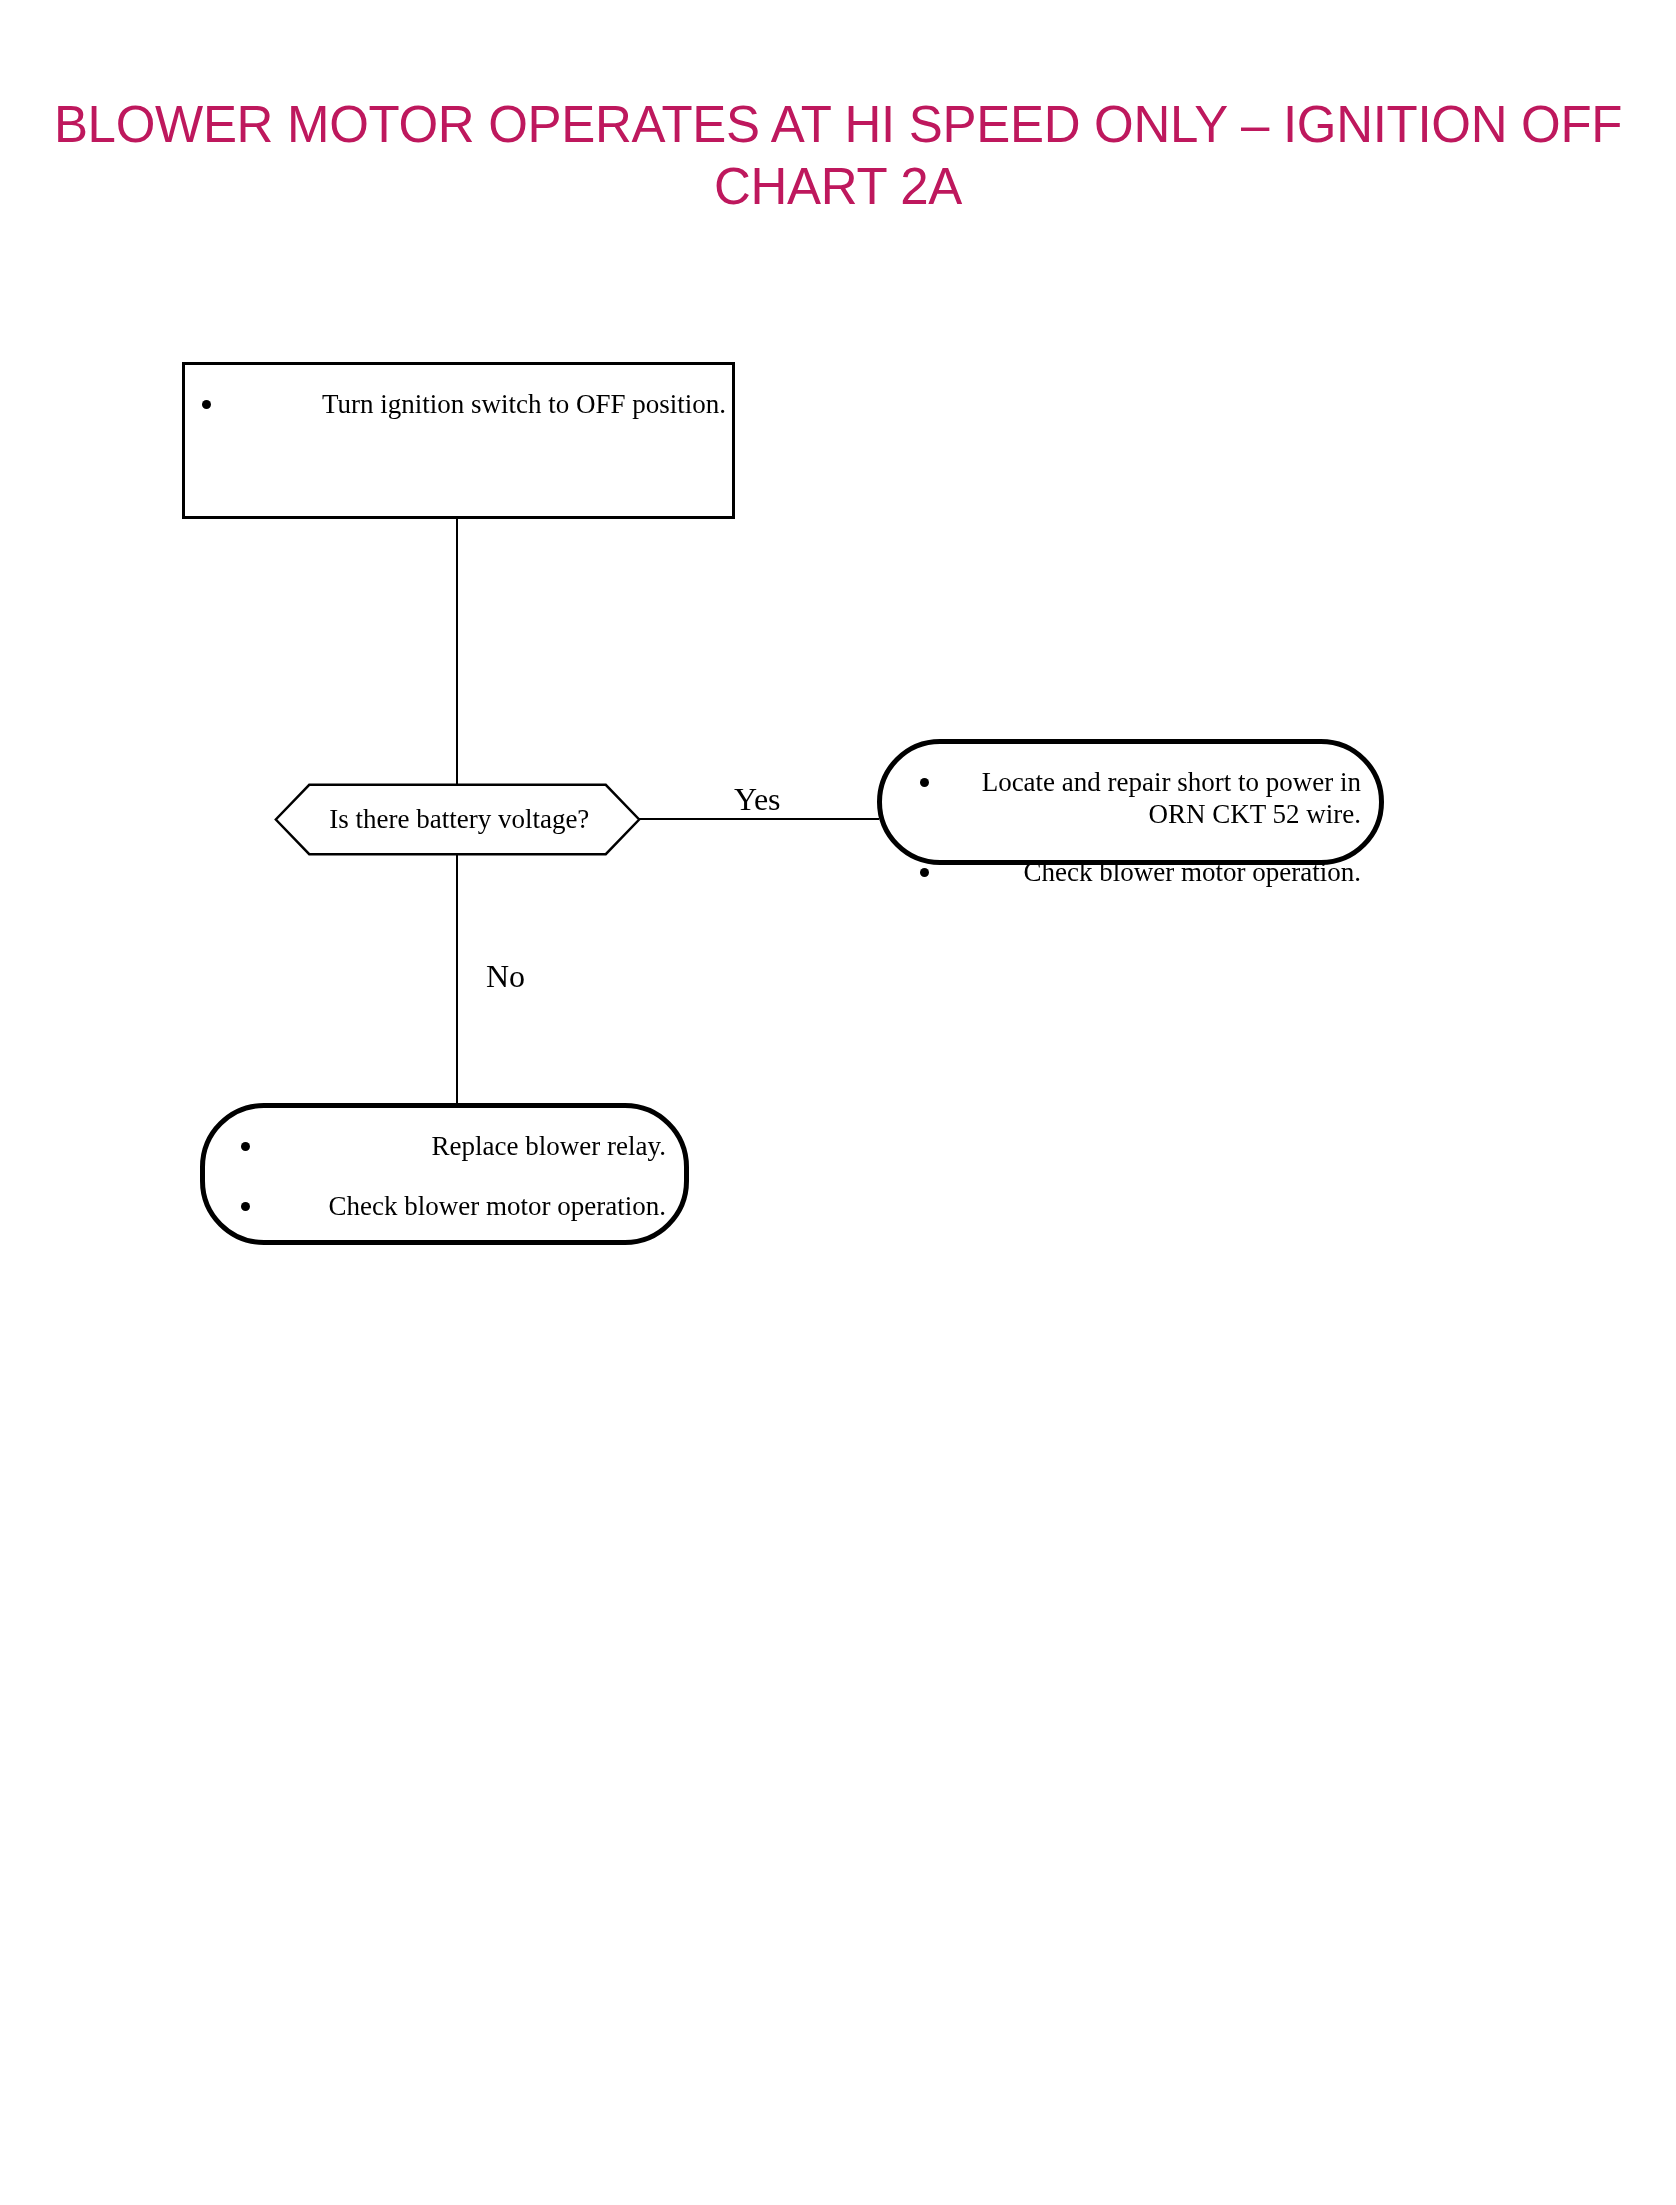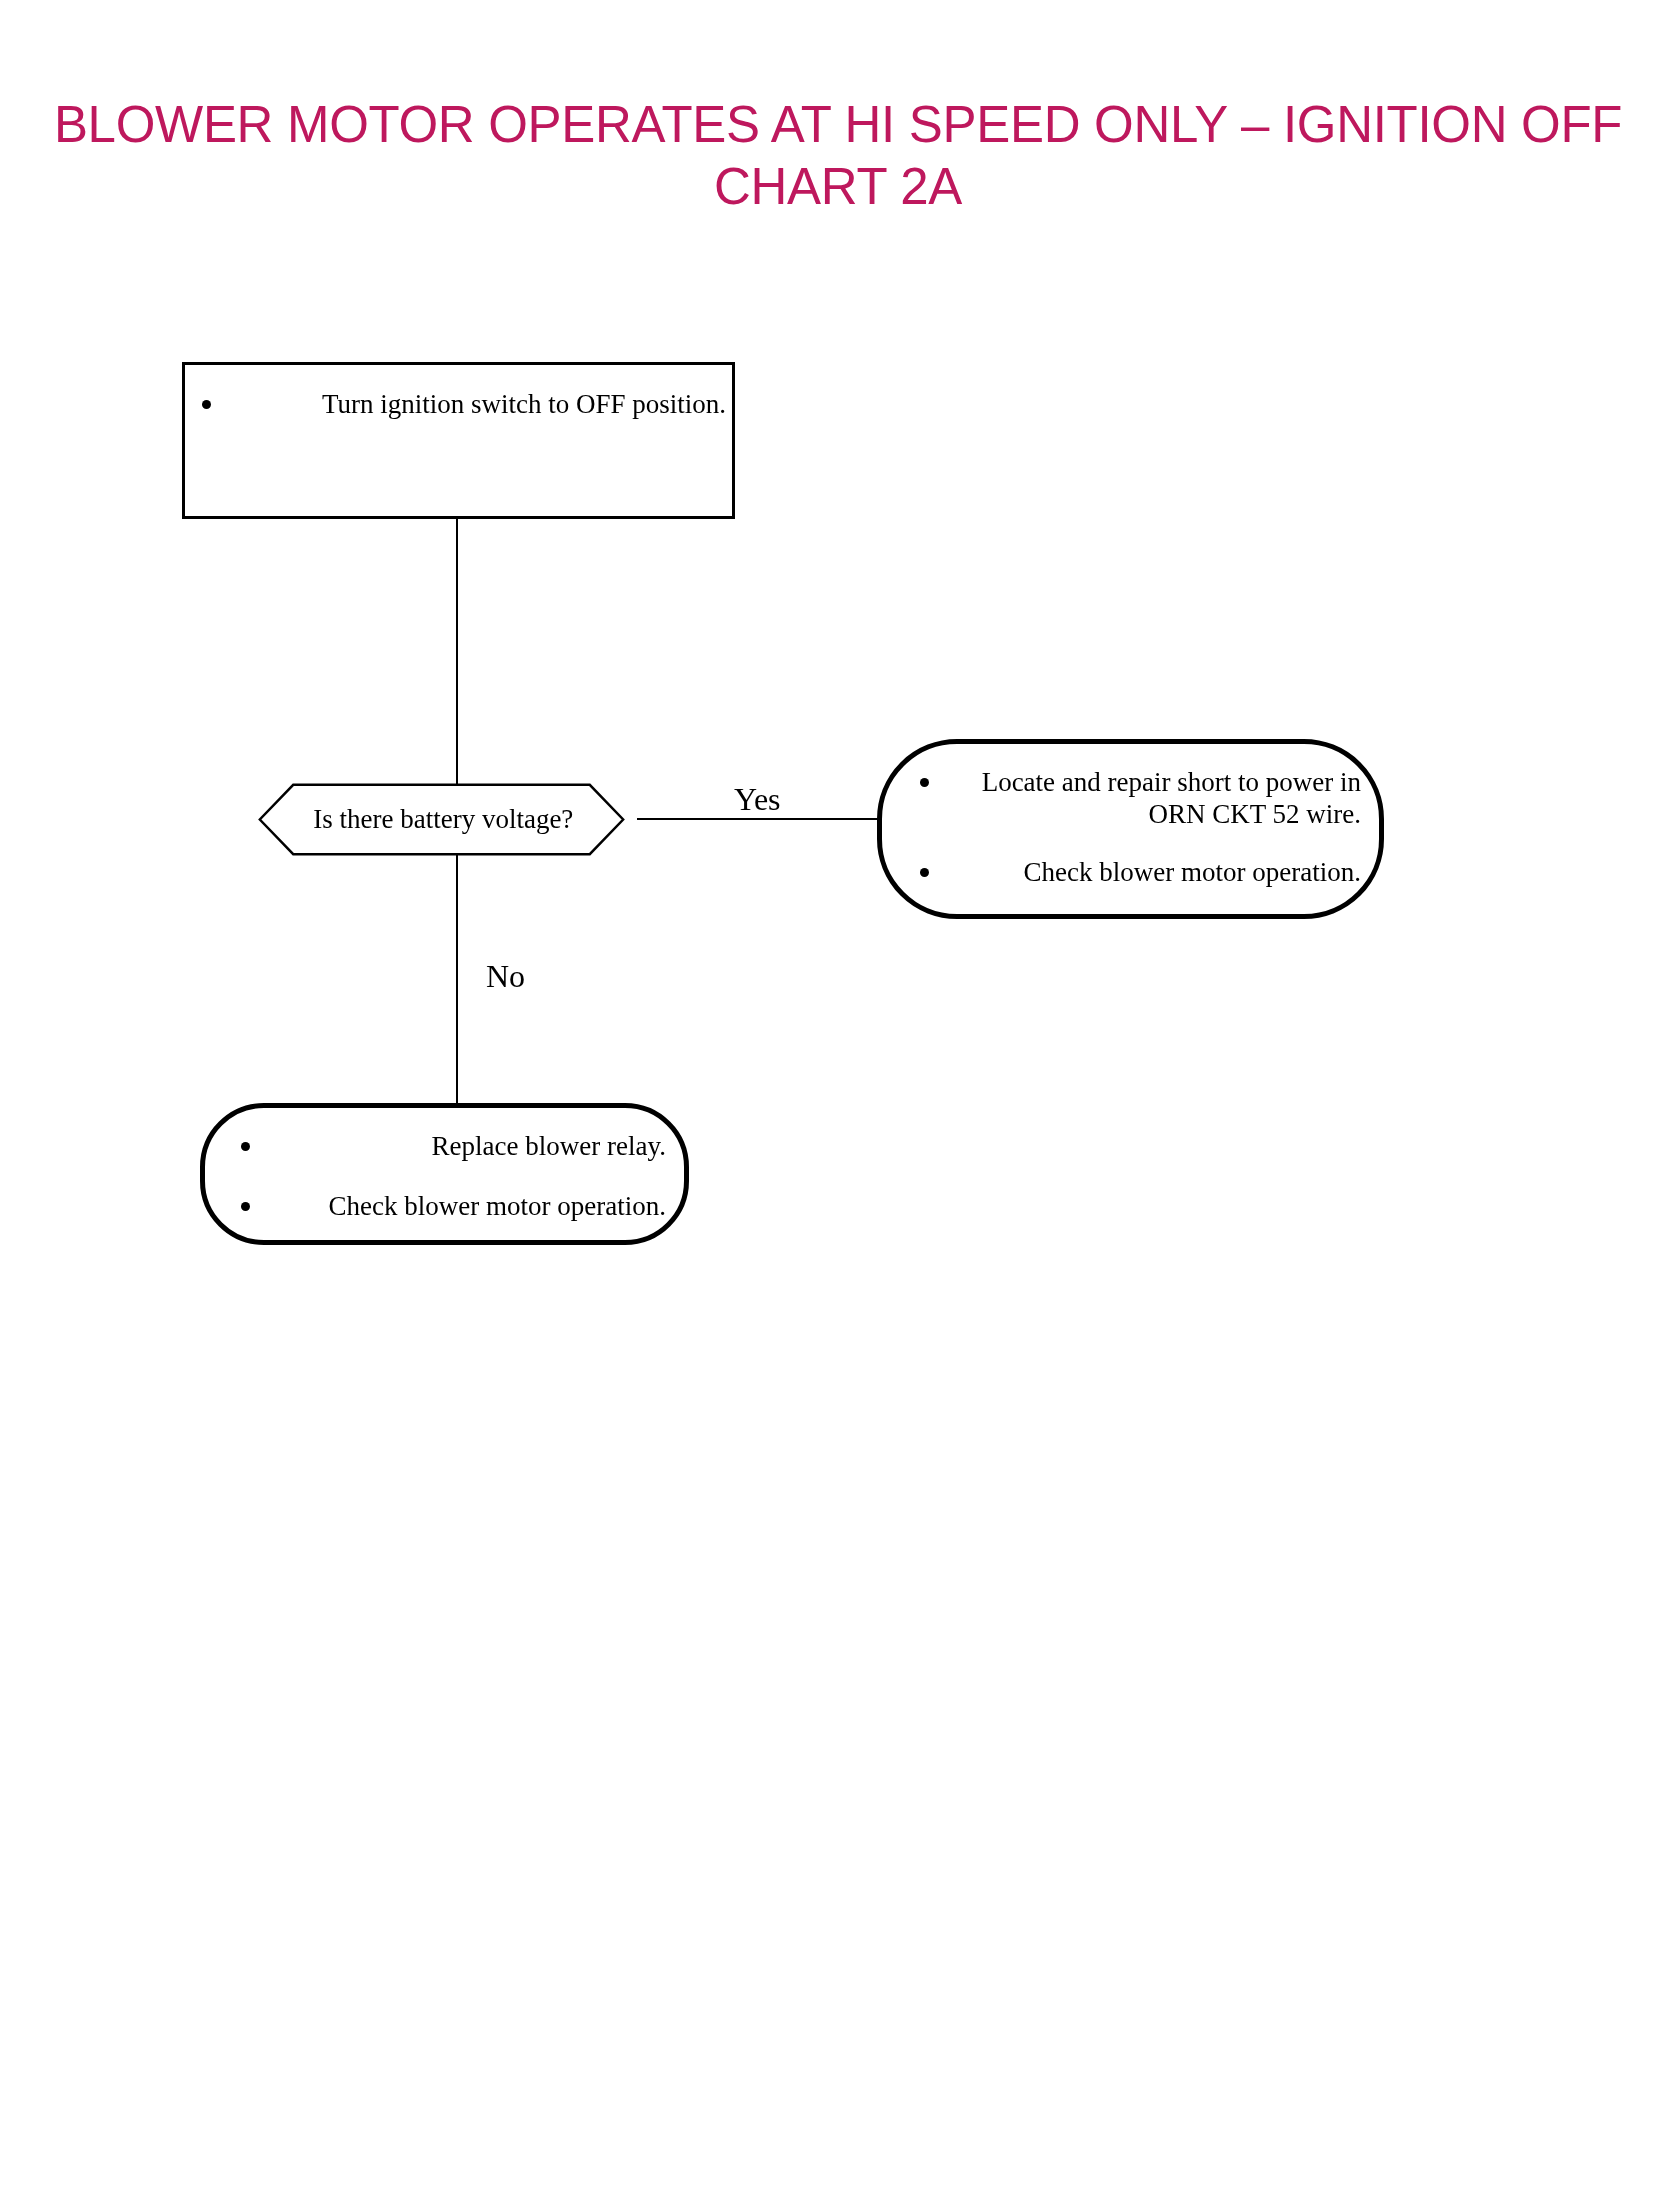--- a/index.html
+++ b/index.html
@@ -72,21 +72,21 @@
   #node-process .inner {
     position: absolute;
     left: 8.5px;
     top: 22.5px;
     right: 6px;
   }
 
   
   #node-decision {
     position: absolute;
-    left: 258px;
+    left: 274px;
     top: 783px;
     width: 367px;
     height: 73px;
   }
   #node-decision svg { display: block; width: 367px; height: 73px; }
   #node-decision .dtext {
     position: absolute;
     left: 0;
     top: 0;
     width: 367px;
@@ -103,21 +103,21 @@
   .stadium {
     position: absolute;
     border: 5.5px solid #000000;
     box-sizing: border-box;
     background: #ffffff;
   }
   #node-yes-result {
     left: 877px;
     top: 739px;
     width: 507px;
-    height: 180px;
+    height: 126px;
     border-radius: 80px;
   }
   #node-yes-result .inner {
     position: absolute;
     left: 29px;
     top: 22px;
     right: 18px;
   }
   #node-no-result {
     left: 200px;

